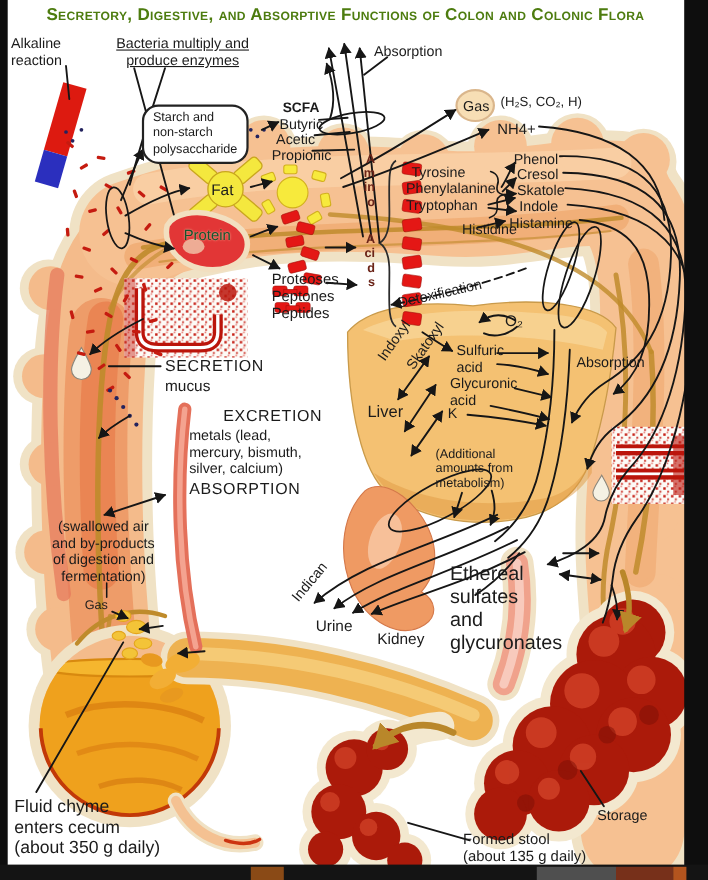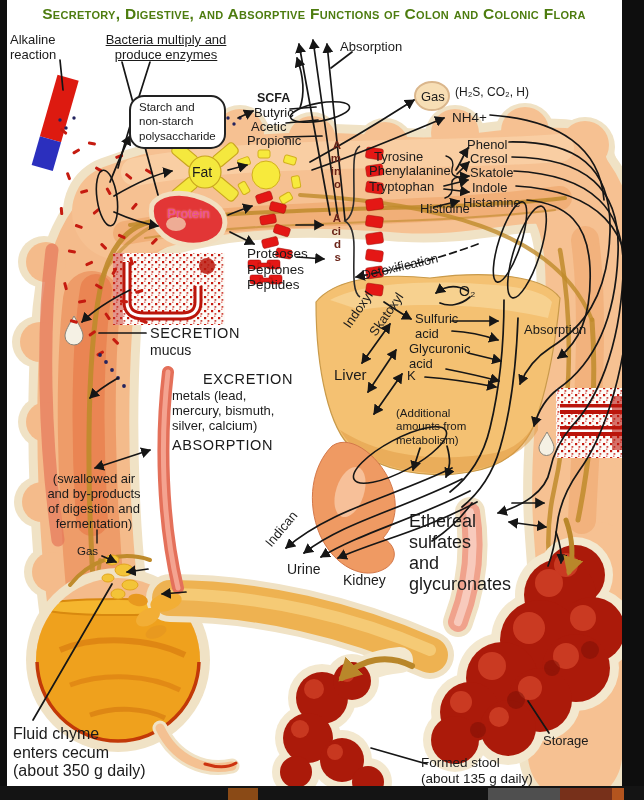--- a/index.html
+++ b/index.html
@@ -9,21 +9,21 @@
   .lb{position:absolute;z-index:3;font-size:13px;line-height:1.16;color:#1b1b1b;white-space:pre-line;}
   .title{left:8px;top:5px;width:612px;text-align:center;font-variant:small-caps;font-weight:bold;
          font-size:15.5px;letter-spacing:.3px;color:#4d7c0f;}
   .hd{font-size:14.5px;letter-spacing:.6px;}
   .sm{font-size:11.5px;}
   .vert{width:12px;word-break:break-all;line-height:1.12;font-size:11.5px;font-weight:bold;color:#6b2418;text-align:right;}
   .rot{transform-origin:left top;}
   .box{position:absolute;z-index:3;background:#fff;border:2px solid #222;border-radius:15px;
        padding:3px 8px 4px 8px;font-size:11.5px;line-height:1.25;white-space:pre-line;}
   .bold{font-weight:bold;}
-  .onmeat{color:#ec4899;text-shadow:0 0 2px #f6cfae;}
+  .onmeat{color:#14532d;text-shadow:0 0 2px #f6cfae;}
   .bar{position:absolute;z-index:6;background:#0e0e0e;}
   .bar-left{left:0;top:0;width:7px;height:800px;}
   .bar-right{left:622px;top:0;width:22px;height:800px;}
   .bar-bottom{left:0;top:786px;width:644px;height:14px;background:#141414;}
   .frag{position:absolute;top:2px;height:12px;}
   
   .k{stroke:#161616;stroke-width:1.7;fill:none;stroke-linecap:round;}
   .thin{stroke-width:1.4;}
   .ar{marker-end:url(#ah);}
   .da{marker-end:url(#ah);marker-start:url(#ahs);}

